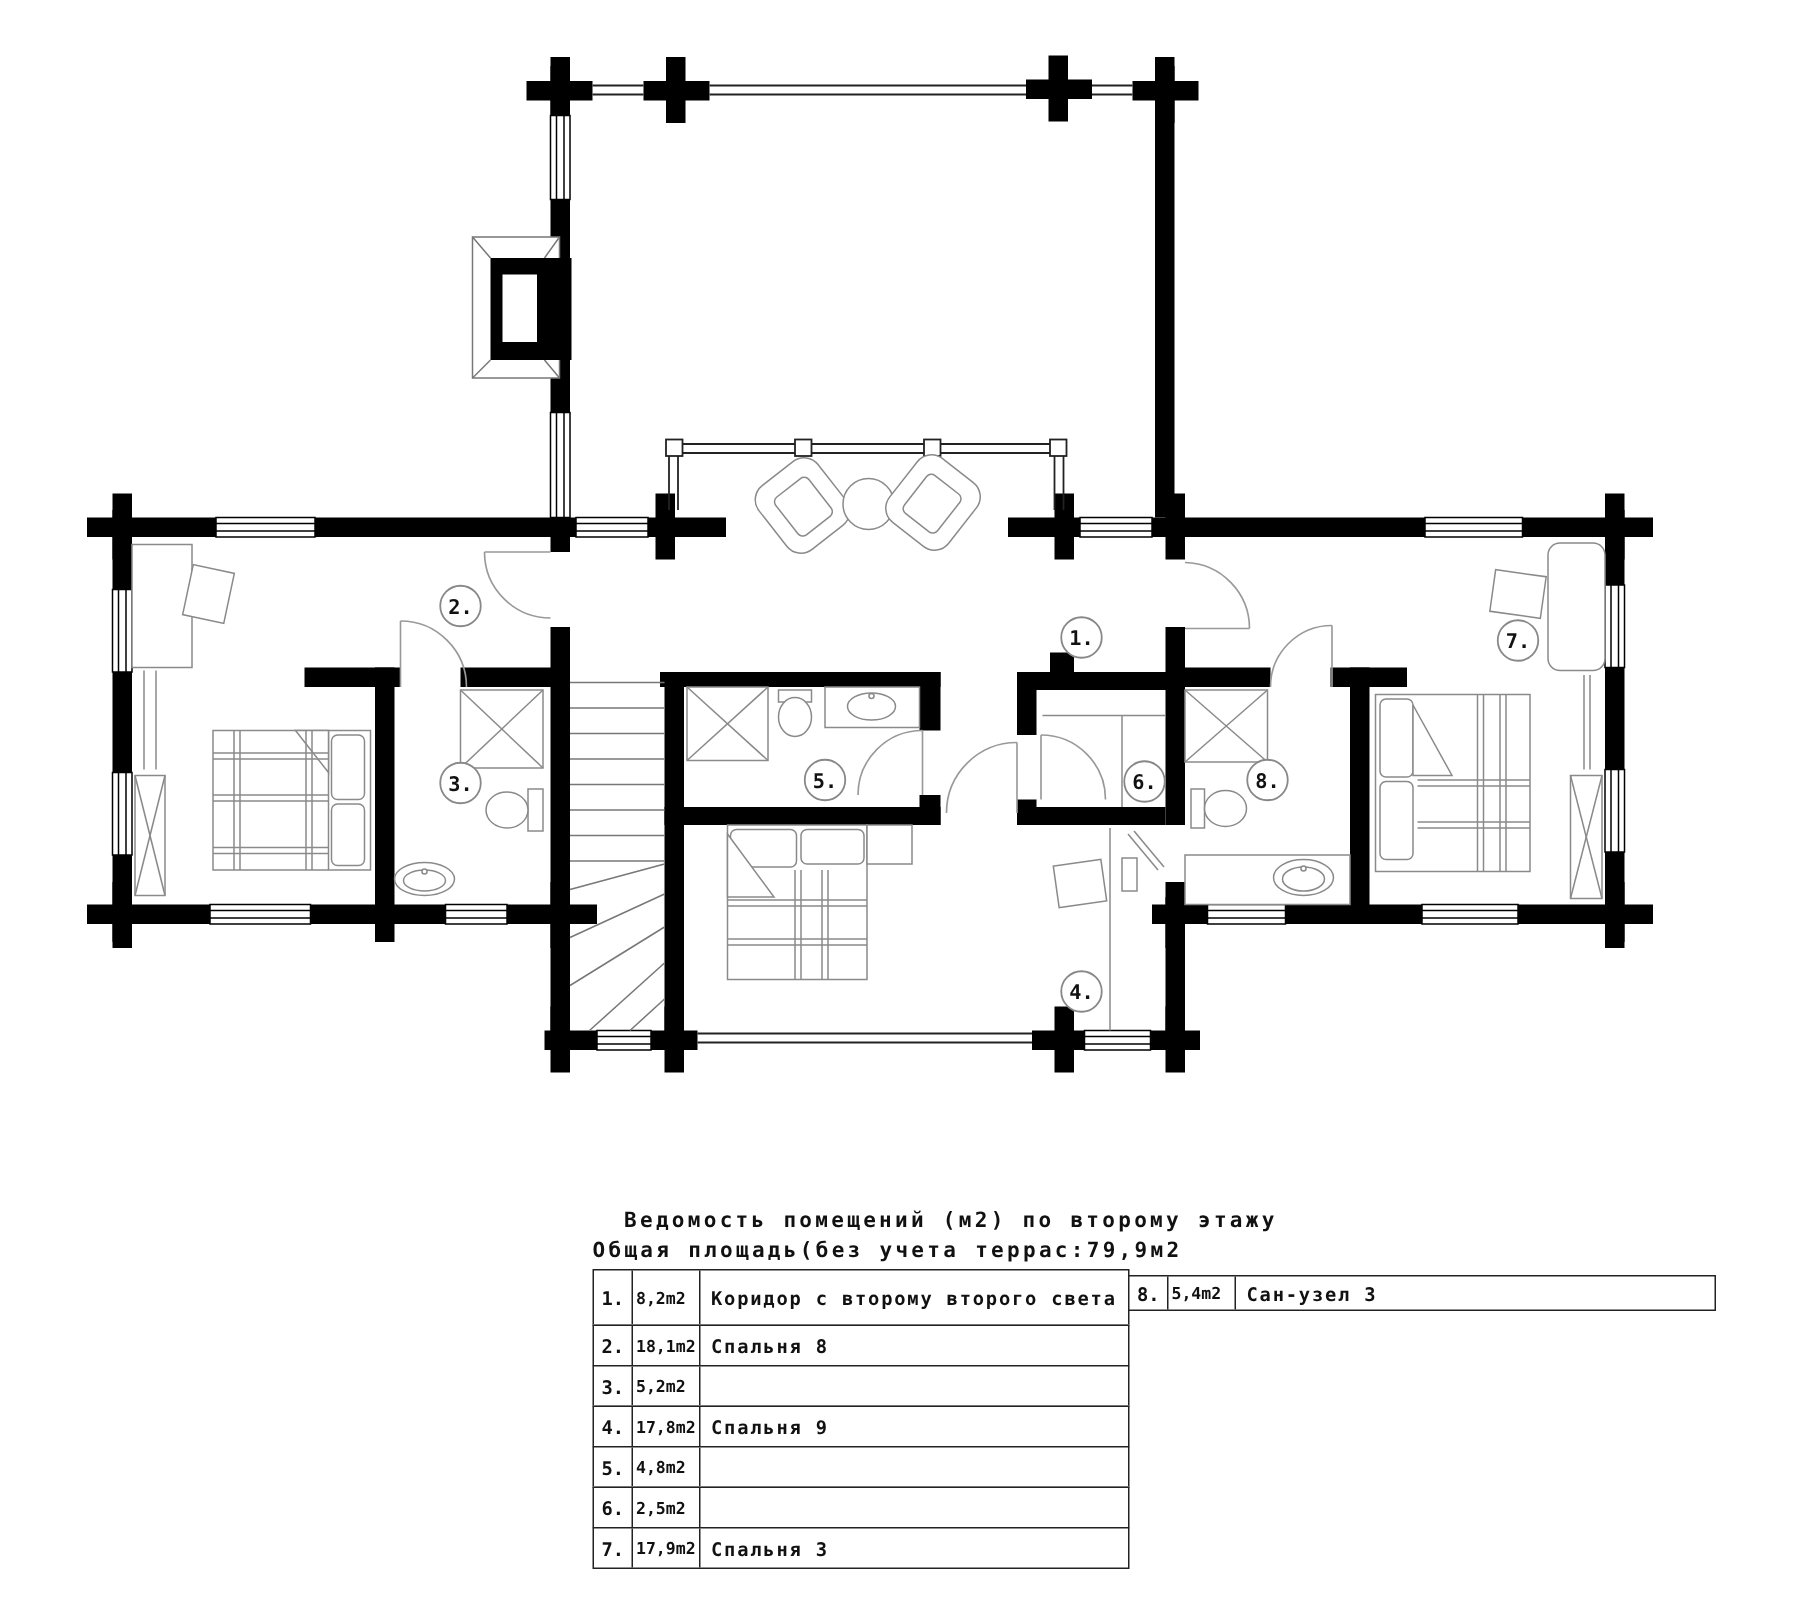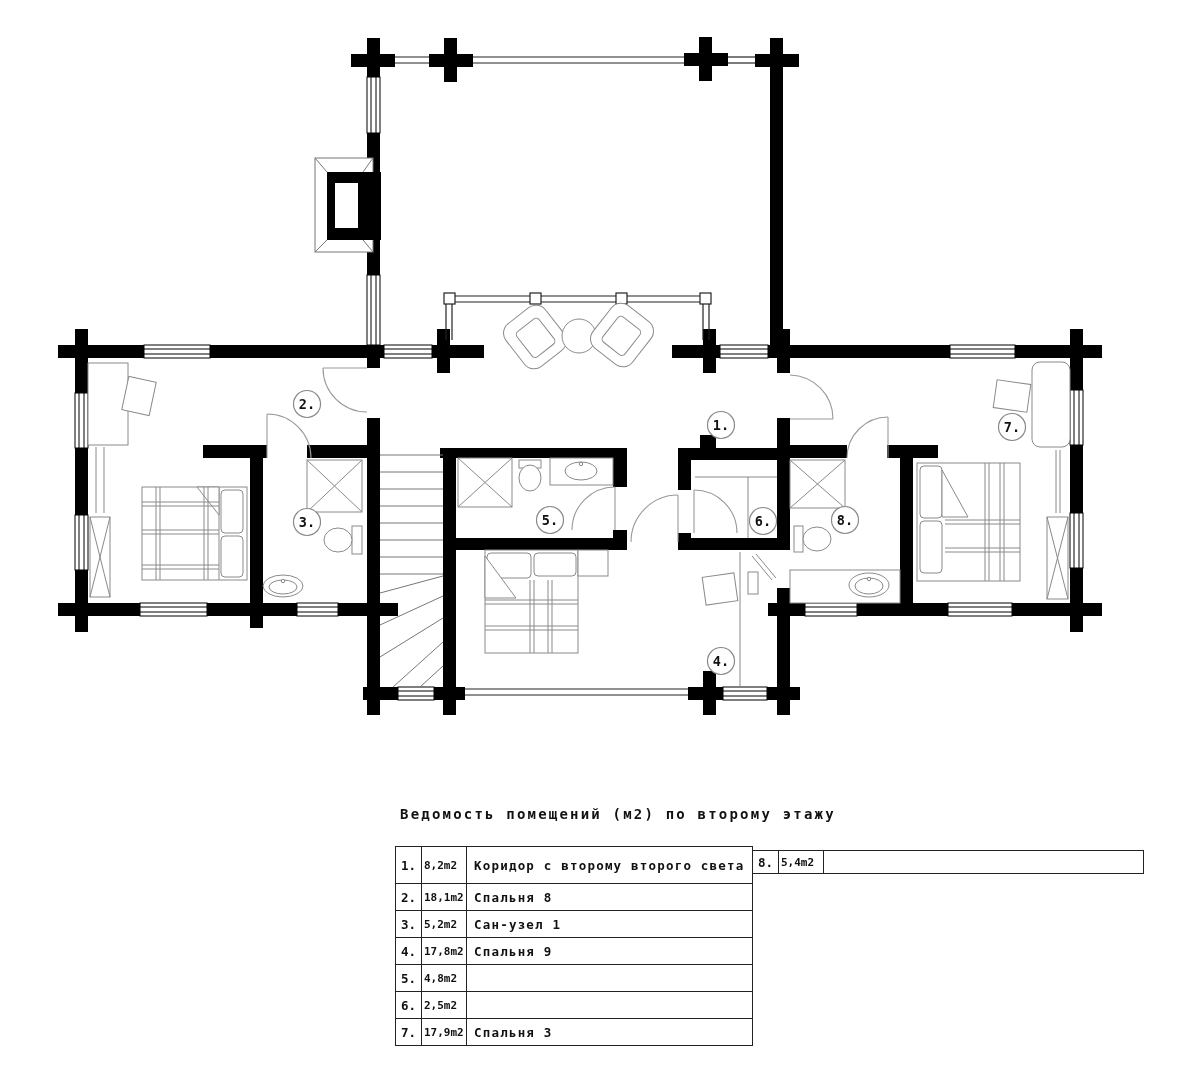--- a/index.html
+++ b/index.html
@@ -1,20 +1,20 @@
 <!DOCTYPE html>
 <html><head>
 <meta charset="utf-8">
 <style>
   html,body{margin:0;padding:0;background:#fff;}
   .page{position:relative;width:1200px;height:1078px;background:#fff;overflow:hidden;
         font-family:"DejaVu Sans Mono","Liberation Mono",monospace;color:#111;}
   .plan-svg{position:absolute;left:0;top:0;}
   
-  .sched-title{position:absolute;left:400px;top:806px;font-size:14px;font-weight:bold;
+  .sched-title{position:absolute;left:416px;top:806px;font-size:14px;font-weight:bold;
                letter-spacing:2.2px;white-space:nowrap;}
   .sched-sub{position:absolute;left:395px;top:826px;font-size:14px;font-weight:bold;
              letter-spacing:2.2px;white-space:nowrap;}
   .tbl{position:absolute;display:flex;flex-direction:column;}
   .tbl-left{left:395px;top:846px;width:358px;}
   .tbl-right{left:752px;top:850px;width:392px;}
   .row{display:flex;border:1px solid #222;margin-top:-1px;background:#fff;}
   .row:first-child{margin-top:0;}
   .c-num{width:25px;flex:0 0 25px;border-right:1px solid #222;display:flex;align-items:center;
          justify-content:center;font-size:12.5px;font-weight:bold;letter-spacing:0;}
@@ -403,36 +403,36 @@
           <text x="1012" y="432">7.</text>
         </g>
     <g>
           <circle cx="845" cy="520" r="13.5" fill="#fff" stroke="#888" stroke-width="1.2"></circle>
           <text x="845" y="525">8.</text>
         </g>
   </g>
 </svg>
 
   <div class="sched-title">Ведомость помещений (м2) по второму этажу</div>
+  <div class="sched-sub">Общая площадь(без учета террас:79,9м2</div>
 
   <div class="tbl tbl-left">
     <div class="row r-tall">
       <div class="c-num">1.</div>
       <div class="c-area">8,2m2</div>
       <div class="c-name">Коридор с второму второго света</div>
     </div>
     <div class="row r-std">
       <div class="c-num">2.</div>
       <div class="c-area">18,1m2</div>
       <div class="c-name">Спальня 8</div>
     </div>
     <div class="row r-std">
       <div class="c-num">3.</div>
       <div class="c-area">5,2m2</div>
-      <div class="c-name">Сан-узел 1</div>
     </div>
     <div class="row r-std">
       <div class="c-num">4.</div>
       <div class="c-area">17,8m2</div>
       <div class="c-name">Спальня 9</div>
     </div>
     <div class="row r-std">
       <div class="c-num">5.</div>
       <div class="c-area">4,8m2</div>
     </div>
@@ -444,16 +444,17 @@
       <div class="c-num">7.</div>
       <div class="c-area">17,9m2</div>
       <div class="c-name">Спальня 3</div>
     </div>
   </div>
 
   <div class="tbl tbl-right">
     <div class="row r-one">
       <div class="c-num">8.</div>
       <div class="c-area">5,4m2</div>
+      <div class="c-name">Сан-узел 3</div>
     </div>
   </div>
 
 </div>
 
 </body></html>

